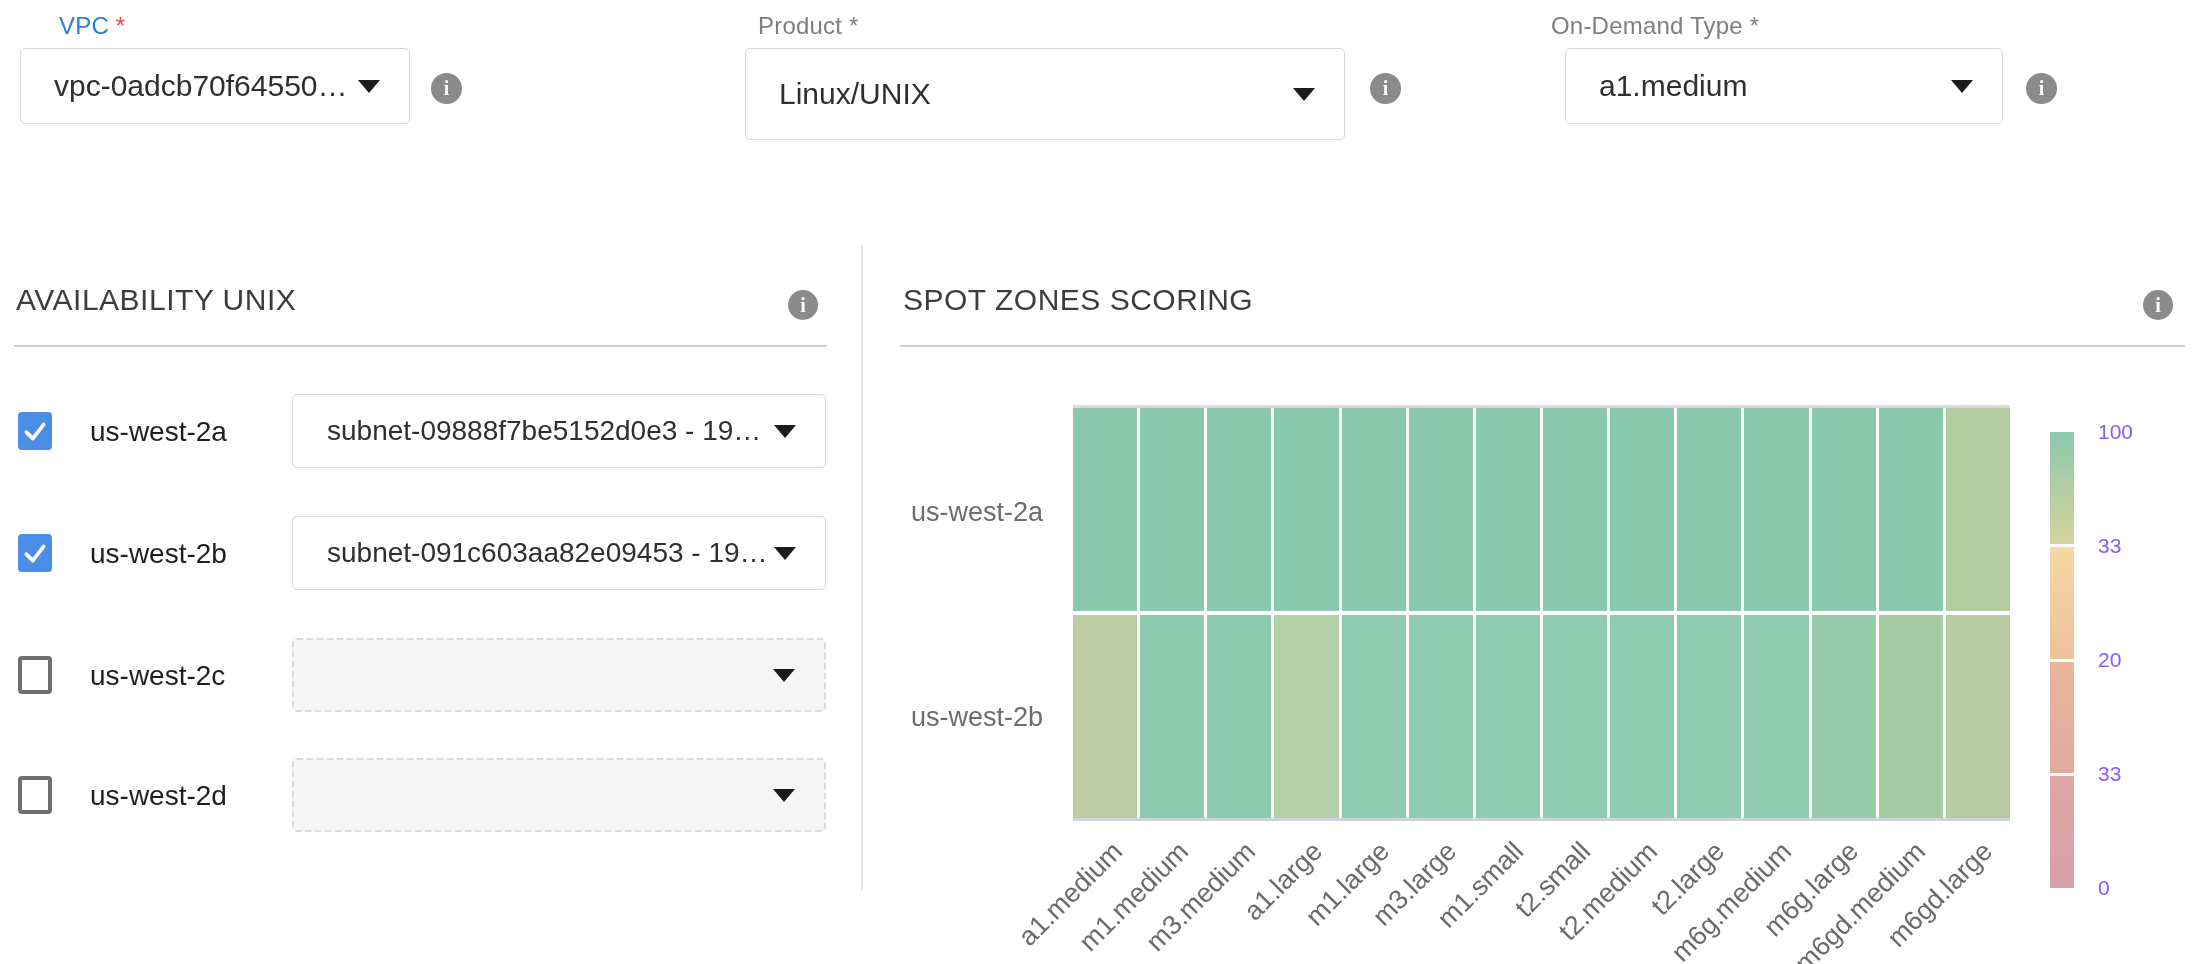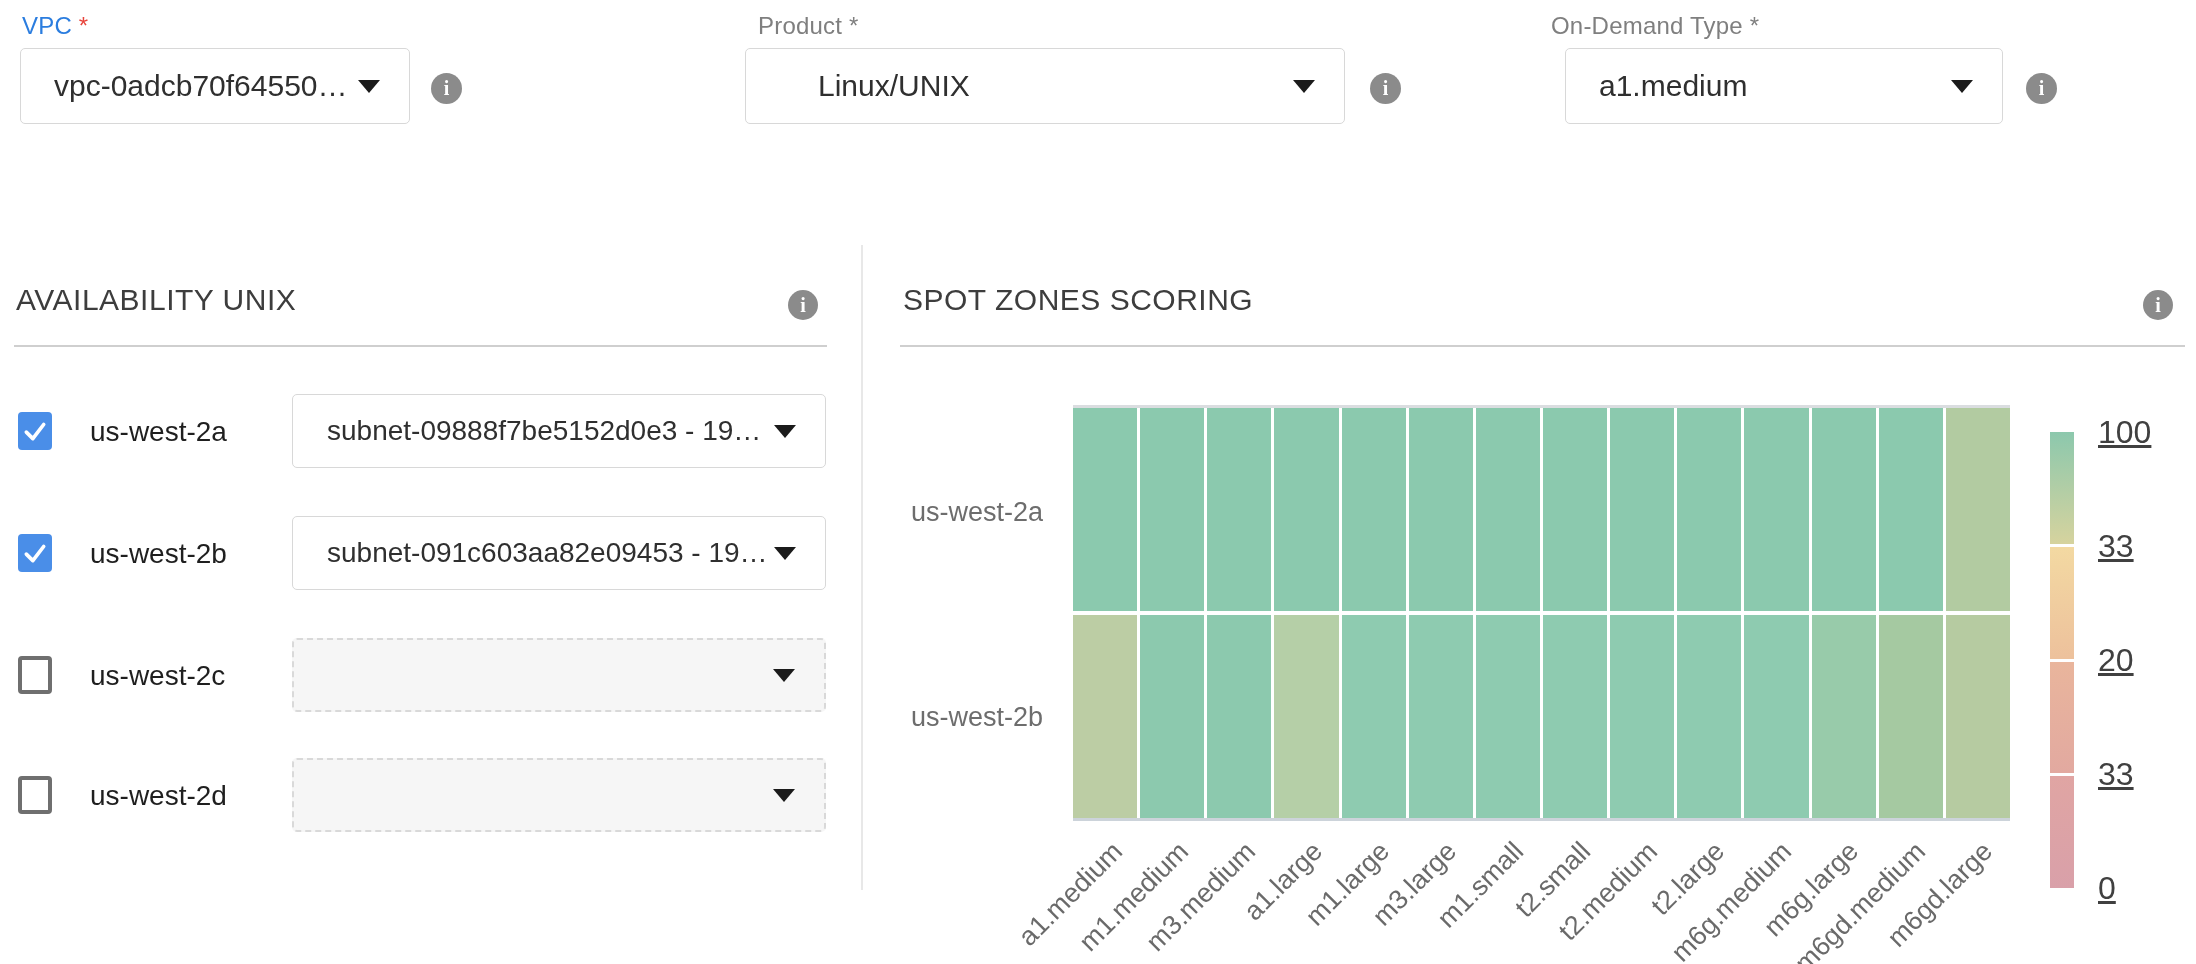--- a/index.html
+++ b/index.html
@@ -7,21 +7,21 @@
     width:2196px;height:964px;position:relative;overflow:hidden;
     background:#ffffff;
     font-family:"Liberation Sans","DejaVu Sans",sans-serif;
     -webkit-font-smoothing:antialiased;
   }
   .abs{position:absolute;}
 
   
   .field-label{font-size:24px;color:#7f7f7f;letter-spacing:.2px;}
   .field-label .lbl-main{color:inherit;}
-  .field-label.focused .lbl-main{color:#2b7ddf;}
+  .field-label.focused .lbl-main{color:#2b7ddf;margin-left:37px;}
   .field-label.focused .lbl-star{color:#e8453c;}
   .select-box{
     background:#fff;border:1px solid #d8d8d8;border-radius:5px;
     display:flex;align-items:center;box-sizing:border-box;
   }
   .select-box .sel-text{
     font-size:30px;color:#2f2f2f;padding-left:33px;white-space:nowrap;
     overflow:hidden;text-overflow:ellipsis;flex:1;
   }
   .caret{
@@ -61,42 +61,42 @@
     display:grid;grid-template-rows:1fr 1fr;column-gap:3px;row-gap:4px;background:#fff;
   }
   .hm-cell{width:100%;height:100%;}
   .hm-ylabel{font-size:27px;color:#6d6d6d;text-align:right;white-space:nowrap;}
   .hm-xlabel{
     font-size:27px;color:#6a6a6a;width:230px;text-align:right;white-space:nowrap;
     transform:rotate(-45deg);transform-origin:100% 0%;
   }
   .legend-bar{left:2050px;top:432px;width:24px;height:456px;display:flex;flex-direction:column;gap:3px;}
   .legend-seg{flex:1;width:100%;}
-  .legend-tick{font-size:32px;color:#404040;height:30px;line-height:30px;text-decoration:underline;}
+  .legend-tick{font-size:21px;color:#8b5cf6;height:30px;line-height:30px;}
 </style>
 </head>
 <body>
 
 <div class="abs field-label focused" style="left:22px;top:12px;">
   <span class="lbl-main">VPC</span>
   <span class="lbl-star">*</span>
 </div>
 <div class="abs select-box" style="left:20px;top:48px;width:390px;height:76px;">
   <div class="sel-text">vpc-0adcb70f645508223 (EKS-VPC)</div>
   <div class="caret"></div>
 </div>
 <div class="abs info-icon" style="left:431px;top:73px;">
   <span>i</span>
 </div>
 
 <div class="abs field-label" style="left:758px;top:12px;">
   <span class="lbl-main">Product</span>
   <span class="lbl-star">*</span>
 </div>
-<div class="abs select-box" style="left:745px;top:48px;width:600px;height:76px;padding-left:39px;">
+<div class="abs select-box" style="left:745px;top:48px;width:600px;height:92px;">
   <div class="sel-text">Linux/UNIX</div>
   <div class="caret"></div>
 </div>
 <div class="abs info-icon" style="left:1370px;top:73px;">
   <span>i</span>
 </div>
 
 <div class="abs field-label" style="left:1551px;top:12px;">
   <span class="lbl-main">On-Demand Type</span>
   <span class="lbl-star">*</span>

